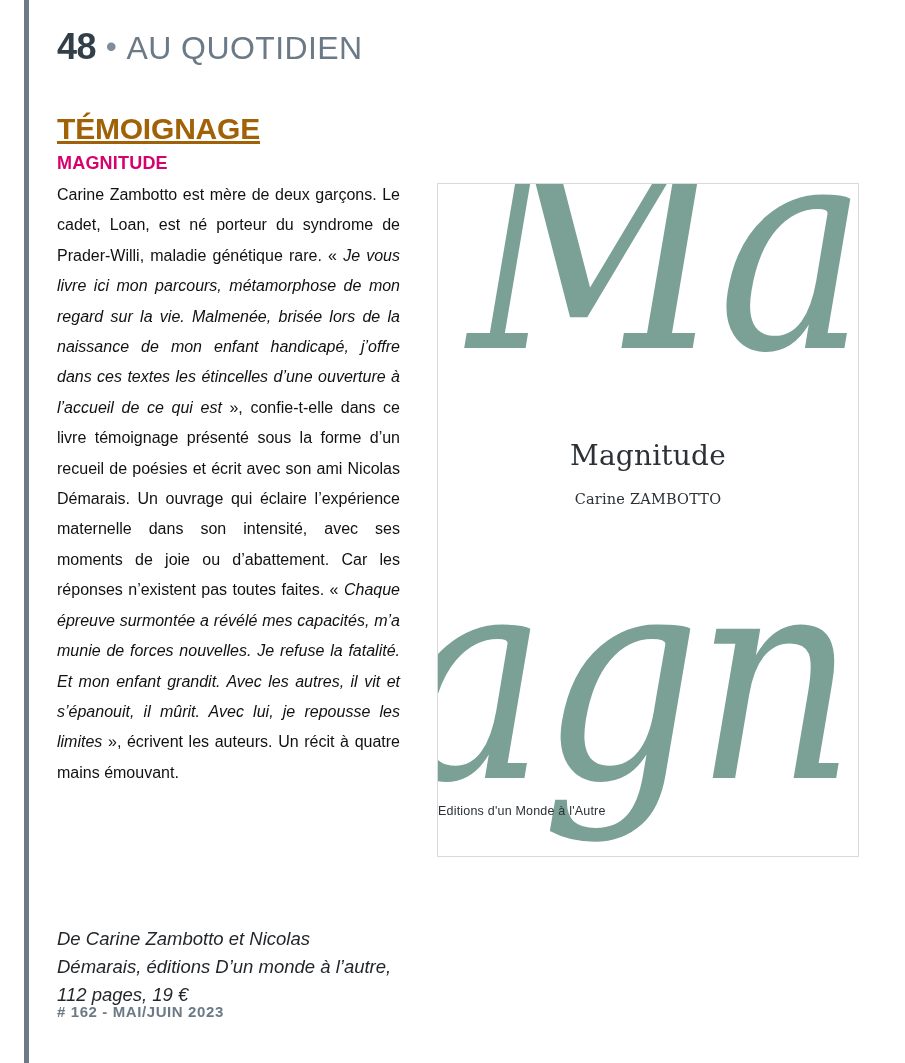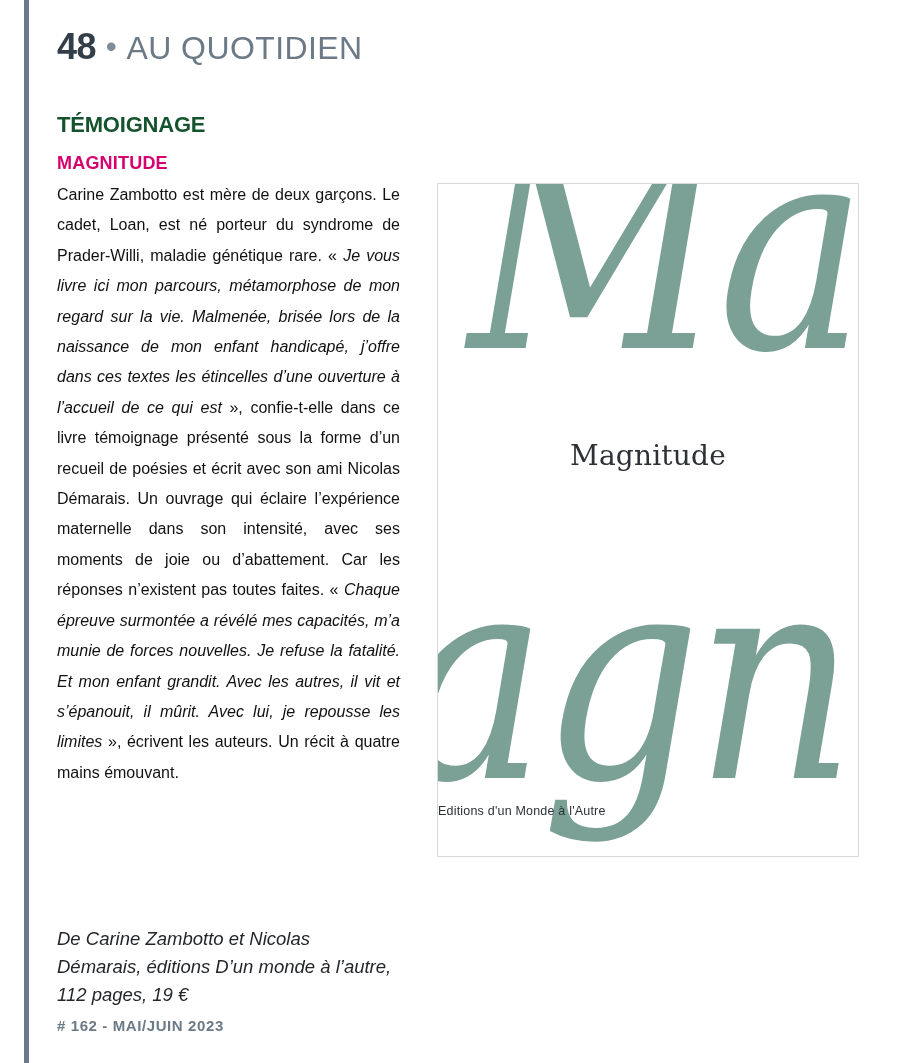--- a/index.html
+++ b/index.html
@@ -62,24 +62,25 @@
     font-weight: normal;
     color: #6b7a86;
     letter-spacing: 0.4px;
   }
 
   
   .article-title {
     position: absolute;
     left: 0;
     top: 112px;
-    font-size: 22px;
-    font-weight: bold;
-    color: #14532d;
+    font-size: 30px;
+    font-weight: bold;
+    color: #a16207;
     letter-spacing: -0.2px;
+    text-decoration: underline;
   }
   .article-subtitle {
     position: absolute;
     left: 0;
     top: 153px;
     font-size: 18px;
     font-weight: bold;
     color: #d6006f;
     letter-spacing: 0.2px;
   }
@@ -112,21 +113,20 @@
 
   
   .footer {
     position: absolute;
     left: 0;
     top: 1003px;
     font-size: 15px;
     font-weight: bold;
     color: #6b7a86;
     letter-spacing: 0.6px;
-    margin-top: 14px;
   }
 
   
   .cover {
     position: absolute;
     left: 380px;
     top: 183px;
     width: 420px;
     height: 672px;
     background: #ffffff;
@@ -212,17 +212,18 @@
 
   <div class="credit">De Carine Zambotto et Nicolas Démarais, éditions D’un monde à l’autre, 112 pages, 19 €</div>
 
   <div class="footer"># 162 - MAI/JUIN 2023</div>
 
   <div class="cover">
     <div class="script script-top">Magn</div>
     <div class="script script-bottom">agnitu</div>
     <div class="cover-title">Magnitude</div>
     <div class="cover-authors">
+      <div>Carine ZAMBOTTO</div>
     </div>
     <div class="cover-publisher">Editions d'un Monde à l'Autre</div>
   </div>
 
 </div>
 
 </body></html>

